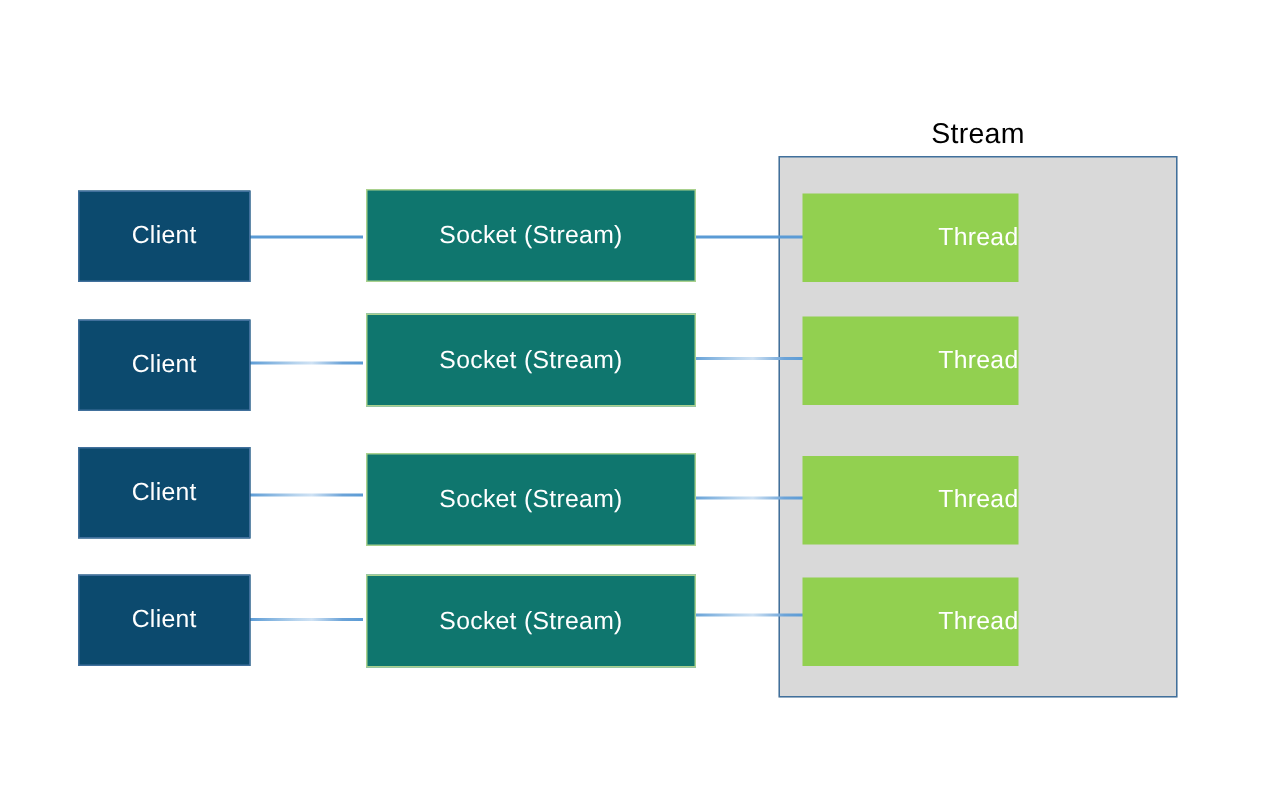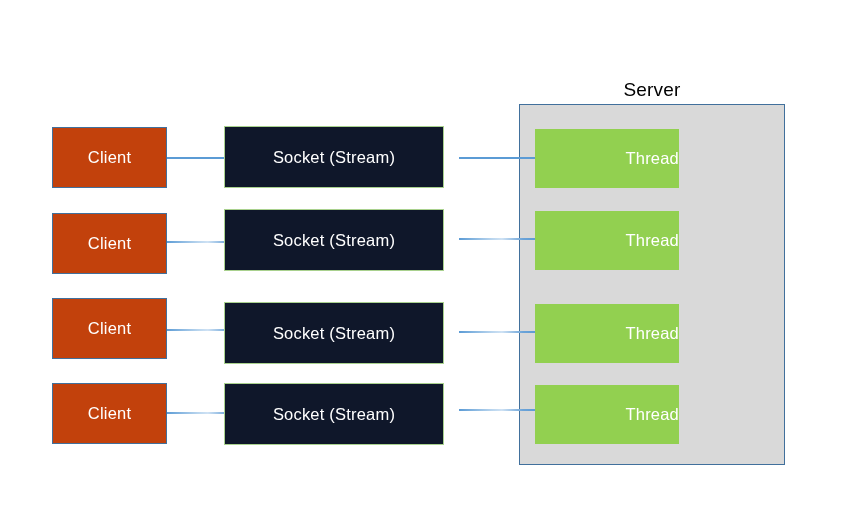--- a/index.html
+++ b/index.html
@@ -50,28 +50,28 @@
     justify-content: center;
     color: #ffffff;
     font-size: 16.5px;
     letter-spacing: 0.2px;
     white-space: nowrap;
   }
   .node.client {
     left: 52px;
     width: 115px;
     height: 61px;
-    background: #c2410c;
+    background: #0c4a6e;
     border: 1.5px solid #41709c;
   }
   .node.socket {
-    left: 224px;
+    left: 244px;
     width: 220px;
     height: 62px;
-    background: #0f172a;
+    background: #0f766e;
     border: 1.5px solid #a9d18e;
   }
   .node.thread {
     left: 535px;
     width: 144px;
     height: 59px;
     background: #92d050;
     border: none;
     justify-content: flex-end;
   }
@@ -86,21 +86,21 @@
   }
   .conn-fade {
     background: linear-gradient(to right, #5b9bd5 0%, #b9d5ee 42%, #cfe2f4 55%, #6ba3d8 82%, #5b9bd5 100%);
   }
 </style>
 </head>
 <body>
 
 <div id="canvas">
 
-  <div class="server-label">Server</div>
+  <div class="server-label">Stream</div>
 
   <div class="server-container"></div>
 
   <div class="connector conn-solid" style="left:166px; top:157px; width:76px;"></div>
   <div class="connector conn-solid" style="left:459px; top:157px; width:78px;"></div>
 
   <div class="node client" style="top:127px;">
     <span>Client</span>
   </div>
   <div class="node socket" style="top:126px;">

